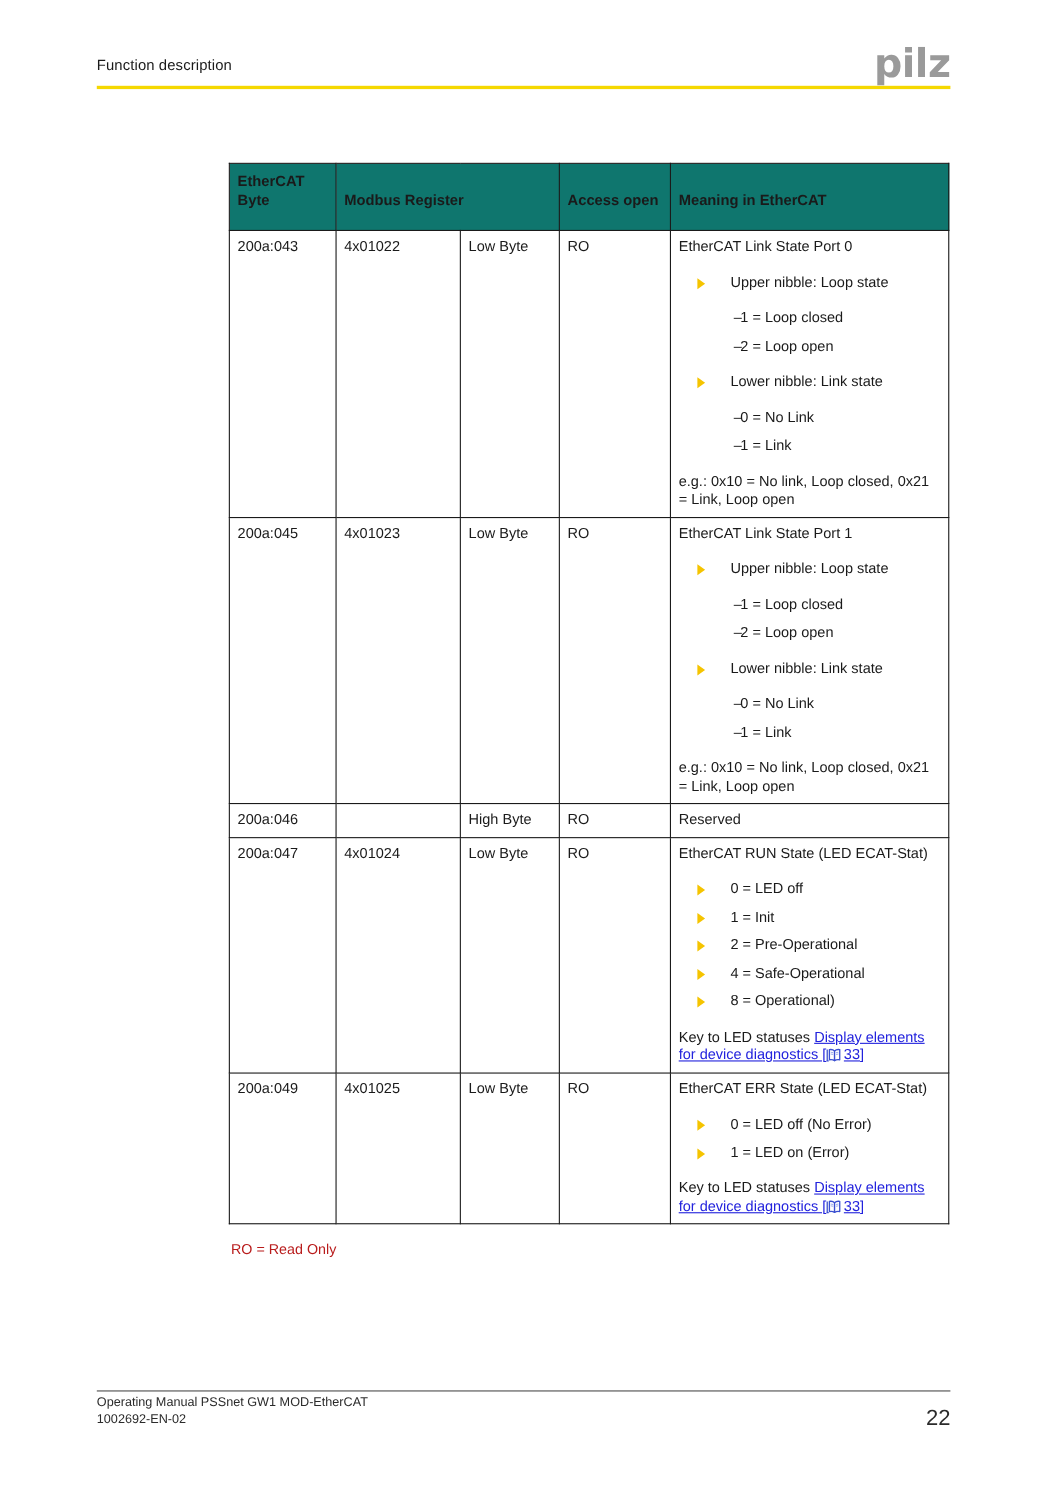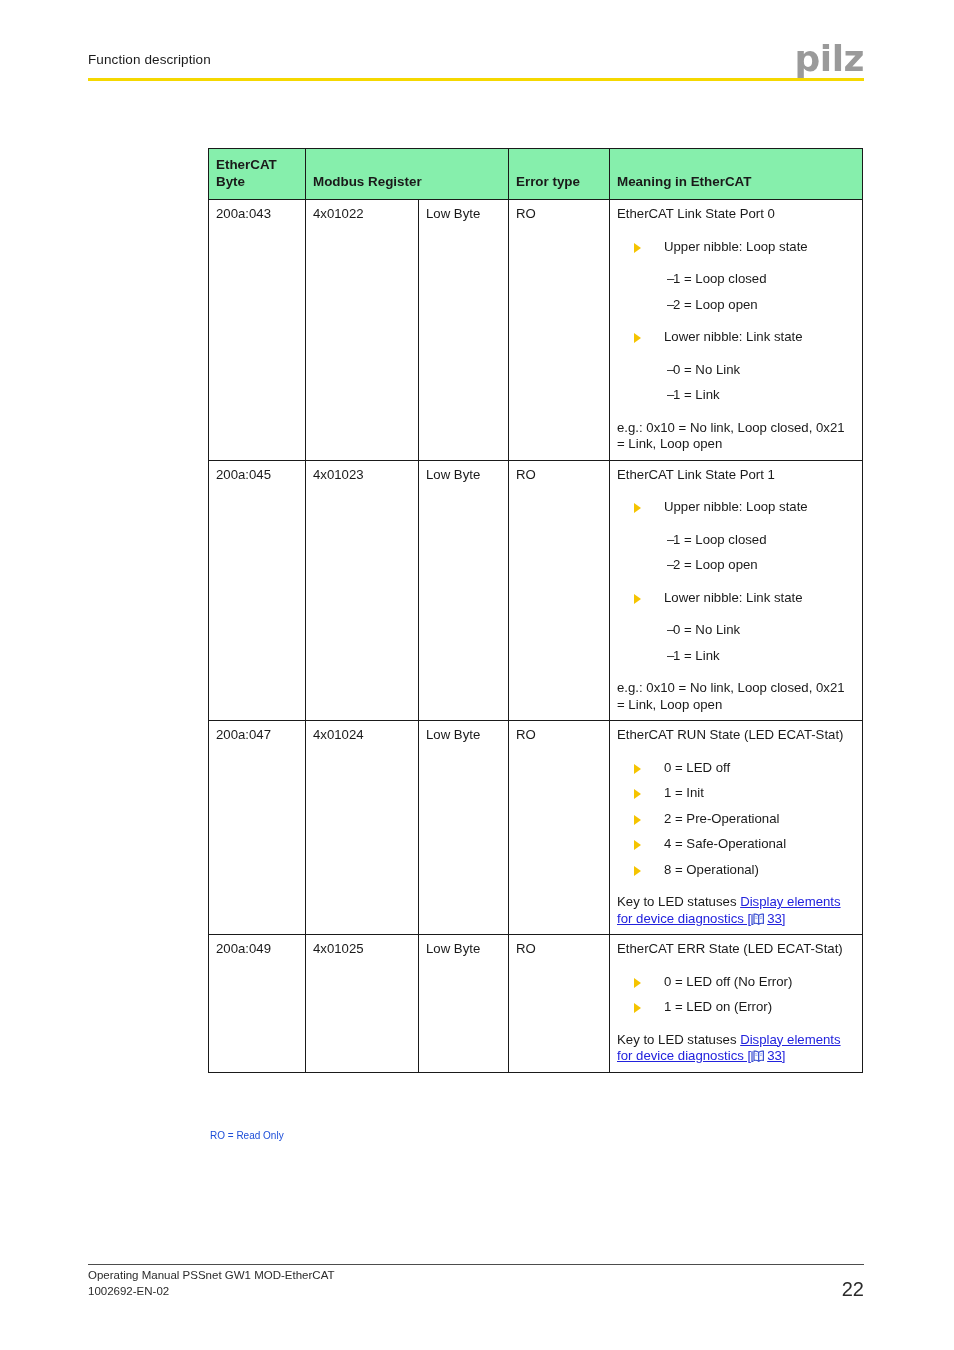--- a/index.html
+++ b/index.html
@@ -72,25 +72,25 @@
     font-size: 13.2px;
   }
   .data-table td, .data-table th {
     border: 1px solid #1a1a1a;
     vertical-align: top;
     padding: 6px 7px 7px 7px;
     line-height: 16.5px;
     text-align: left;
   }
   .data-table thead th {
-    background: #86efac;
+    background: #0f766e;
     font-weight: 700;
     font-size: 13.4px;
     padding-top: 8px;
-    padding-bottom: 9px;
+    padding-bottom: 19px;
     vertical-align: bottom;
   }
   .data-table thead th.two-line {
     vertical-align: top;
   }
 
   
   col.c1 { width: 97px; }
   col.c2 { width: 113px; }
   col.c3 { width: 90px; }
@@ -159,23 +159,23 @@
     width: 16px;
     height: 14px;
     margin: 0 0px;
   }
 
   
   .table-legend {
     position: absolute;
     left: 210px;
     width: 500px;
-    font-size: 10px;
+    font-size: 13px;
     line-height: 16px;
-    color: #1d4ed8;
+    color: #b91c1c;
   }
 
   
   .page-footer {
     position: absolute;
     left: 88px;
     top: 1264px;
     width: 776px;
   }
   .footer-rule {
@@ -219,21 +219,21 @@
       <col class="c1">
         <col class="c2">
         <col class="c3">
         <col class="c4">
         <col class="c5">
     </colgroup>
     <thead>
       <tr>
         <th class="two-line">EtherCAT Byte</th>
         <th colspan="2">Modbus Register</th>
-        <th>Error type</th>
+        <th>Access open</th>
         <th>Meaning in EtherCAT</th>
       </tr>
     </thead>
     <tbody>
 
       <tr>
         <td>200a:043</td>
         <td>4x01022</td>
         <td>Low Byte</td>
         <td>RO</td>
@@ -276,20 +276,27 @@
             <li>Lower nibble: Link state</li>
           </ul>
           <ul class="dash-list">
             <li>0 = No Link</li>
             <li>1 = Link</li>
           </ul>
           <div class="eg-note">e.g.: 0x10 = No link, Loop closed, 0x21 = Link, Loop open</div>
         </td>
       </tr>
 
+      <tr>
+        <td>200a:046</td>
+        <td></td>
+        <td>High Byte</td>
+        <td>RO</td>
+        <td>Reserved</td>
+      </tr>
 
       <tr>
         <td>200a:047</td>
         <td>4x01024</td>
         <td>Low Byte</td>
         <td>RO</td>
         <td>
           <span class="cell-text">EtherCAT RUN State (LED ECAT-Stat)</span>
           <ul class="arrow-list">
             <li>0 = LED off</li>

